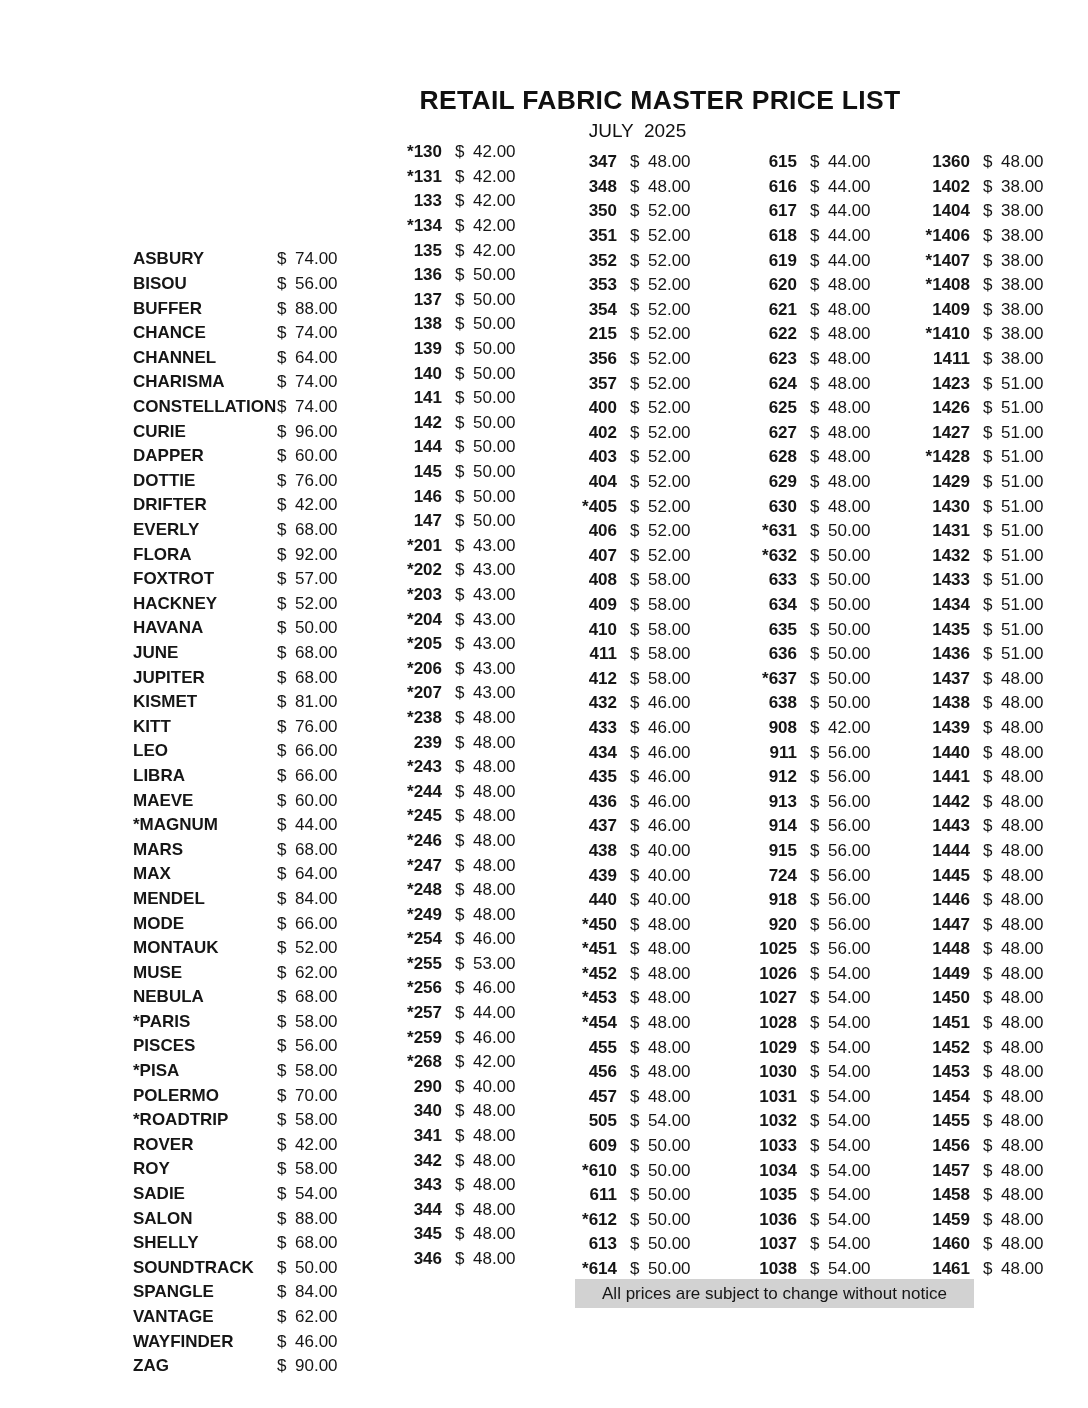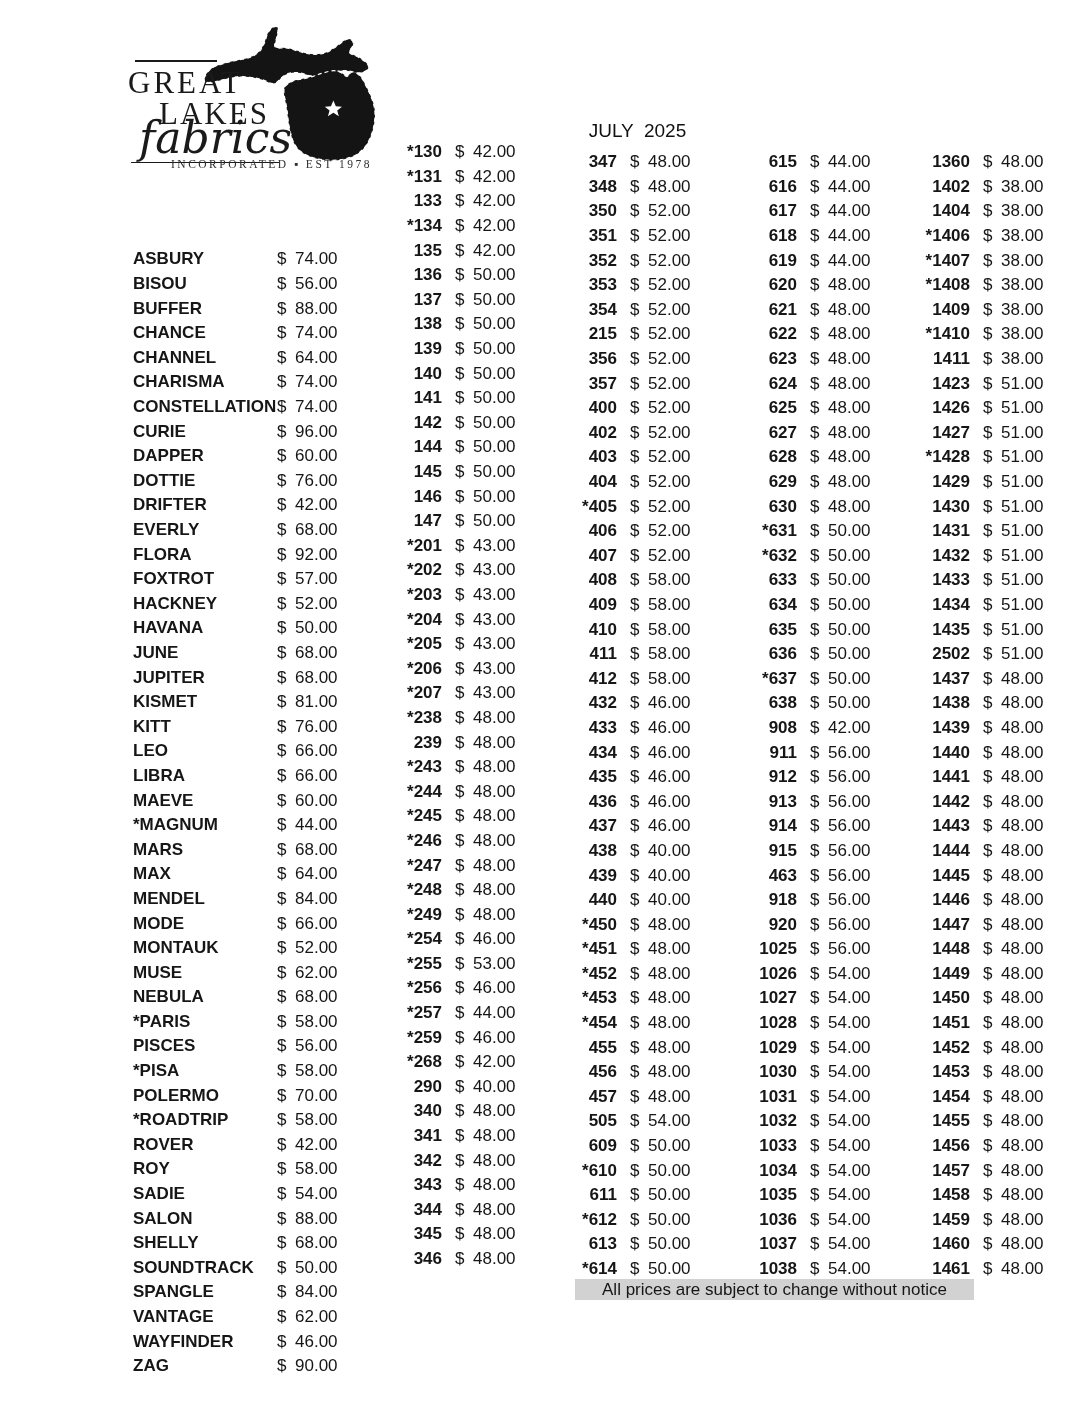--- a/index.html
+++ b/index.html
@@ -34,51 +34,32 @@
   .code-gap{width:13px;}
   .dollar{width:18px;}
   .amt{white-space:nowrap;}
   #name-col{left:133px;top:199.2px;margin-top:48px;}
   #num-col-0{left:370px;top:140px;}
   #num-col-1{left:545px;top:150px;}
   #num-col-2{left:725px;top:150px;}
   #num-col-3{left:898px;top:150px;}
 
   
-  .notice{position:absolute;left:575px;top:1279px;width:399px;height:21px;background:#d2d2d2;
+  .notice{position:absolute;left:575px;top:1279px;width:399px;height:29px;background:#d2d2d2;
           display:flex;align-items:center;justify-content:center;font-size:17px;color:#161616;}
   .yardage{position:absolute;left:555px;top:1305px;width:399px;text-align:center;
           font-size:17px;color:#161616;}
 </style>
 </head>
 <body>
 
 <div class="page">
 
-  <div class="logo">
-    <svg class="logo-map" viewBox="0 0 190 145" xmlns="http://www.w3.org/2000/svg">
-      <path fill="#141414" stroke="#ffffff" stroke-width="1.2" stroke-dasharray="4 3" d="M4,60 Q8,50 18,47 Q30,43 42,41 Q54,39 60,32 Q64,26 66,18 Q68,12 73,9 Q78,7 77,14
-           Q76,20 74,26 Q73,30 78,30 Q86,29 94,32 Q102,35 110,36 Q120,37 128,33 Q136,28 142,23
-           Q148,19 151,23 Q153,27 149,31 Q146,34 150,36 Q158,39 164,44 Q169,48 165,52 Q160,56 152,54
-           Q144,51 136,53 Q128,55 120,57 Q112,59 104,56 Q96,53 88,55 Q82,57 78,62 Q74,67 68,64
-           Q60,60 50,59 Q38,57 28,60 Q18,63 10,64 Q4,65 4,60 Z"></path>
-      <path fill="#141414" stroke="#ffffff" stroke-width="1.2" stroke-dasharray="4 3" d="M84,68 Q90,62 98,61 Q106,60 112,58 Q120,55 128,53 Q136,51 142,56 Q146,60 148,56
-           Q150,52 155,55 Q160,58 163,65 Q167,72 170,80 Q174,90 173,100 Q172,112 167,122
-           Q162,132 152,137 Q140,142 126,141 Q112,140 102,134 Q94,129 91,119 Q88,109 87,99
-           Q86,89 84,80 Q82,72 84,68 Z"></path>
-      <polygon fill="#ffffff" points="132,82 134.4,87.6 140.5,88 135.8,91.8 137.4,97.5 132,94 126.6,97.5 128.2,91.8 123.5,88 129.6,87.6"></polygon>
-    </svg>
-    <div class="logo-overline"></div>
-    <div class="logo-great">GREAT</div>
-    <div class="logo-lakes">LAKES</div>
-    <div class="logo-fabrics">fabrics</div>
-    <div class="logo-underline"></div>
-    <div class="logo-tagline">INCORPORATED ▪ EST 1978</div>
-  </div>
 
+  <div class="title">RETAIL FABRIC MASTER PRICE LIST</div>
   <div class="subtitle">JULY  2025</div>
 
   <div class="pcol" id="name-col">
       <div class="prow">
         <span class="fname">ASBURY</span>
         <span class="dollar">$</span>
         <span class="amt">74.00</span>
       </div>
       <div class="prow">
         <span class="fname">BISOU</span>
@@ -1031,21 +1012,21 @@
         <span class="dollar">$</span>
         <span class="amt">56.00</span>
       </div>
       <div class="prow">
         <span class="code">915</span>
         <span class="code-gap"></span>
         <span class="dollar">$</span>
         <span class="amt">56.00</span>
       </div>
       <div class="prow">
-        <span class="code">463</span>
+        <span class="code">724</span>
         <span class="code-gap"></span>
         <span class="dollar">$</span>
         <span class="amt">56.00</span>
       </div>
       <div class="prow">
         <span class="code">918</span>
         <span class="code-gap"></span>
         <span class="dollar">$</span>
         <span class="amt">56.00</span>
       </div>
@@ -1255,21 +1236,21 @@
         <span class="dollar">$</span>
         <span class="amt">51.00</span>
       </div>
       <div class="prow">
         <span class="code">1435</span>
         <span class="code-gap"></span>
         <span class="dollar">$</span>
         <span class="amt">51.00</span>
       </div>
       <div class="prow">
-        <span class="code">2502</span>
+        <span class="code">1436</span>
         <span class="code-gap"></span>
         <span class="dollar">$</span>
         <span class="amt">51.00</span>
       </div>
       <div class="prow">
         <span class="code">1437</span>
         <span class="code-gap"></span>
         <span class="dollar">$</span>
         <span class="amt">48.00</span>
       </div>

